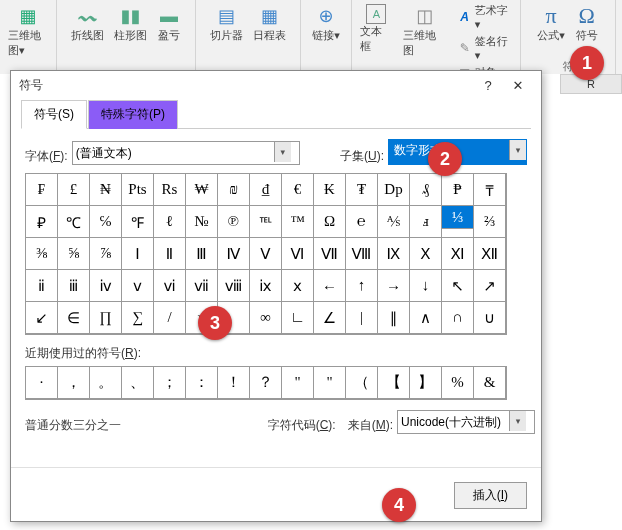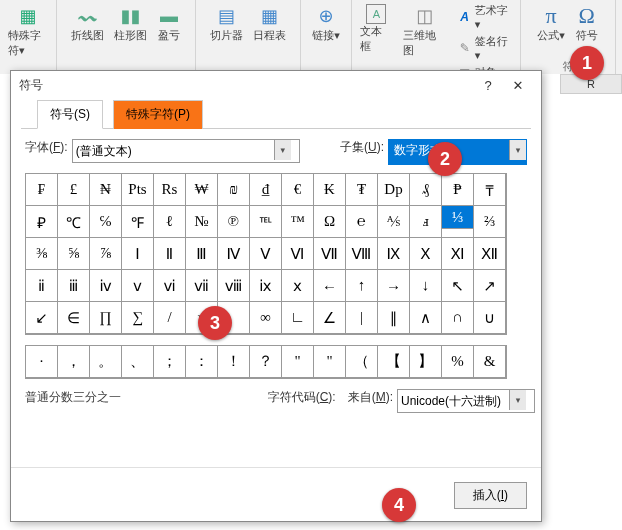--- a/index.html
+++ b/index.html
@@ -10,27 +10,27 @@
 .rbtn .ico{width:24px;height:24px;display:flex;align-items:center;justify-content:center;font-size:18px}
 .rbtn.small{flex-direction:row;gap:3px;font-size:11px;padding:1px 3px}
 .rbtn.small .ico{width:14px;height:14px;font-size:12px}
 .grplabel{font-size:11px;color:#666;margin-top:auto;padding-bottom:2px;text-align:center;width:100%}
 .sheet{position:absolute;top:74px;left:0;right:0;bottom:0;background:#fff}
 .colhdr{position:absolute;top:0;left:560px;width:60px;height:18px;text-align:center;background:#e8e8e8;border:1px solid #ccc;font-size:11px;line-height:18px;color:#333}
 .dialog{position:absolute;left:10px;top:70px;width:530px;height:450px;background:#fff;border:1px solid #888;box-shadow:2px 2px 8px rgba(0,0,0,.3)}
 .titlebar{height:28px;display:flex;align-items:center;padding:0 8px;font-size:12px;color:#333}
 .titlebar .sp{flex:1}
 .titlebar .tbtn{width:30px;height:24px;display:flex;align-items:center;justify-content:center;font-size:13px;cursor:pointer}
-.tabs{display:flex;padding:0 26px;gap:10px}
+.tabs{display:flex;padding:0 10px;gap:1px}
 .tab{padding:5px 12px;border:1px solid #ccc;border-bottom:none;background:#fff;font-size:12px;cursor:pointer;position:relative;top:1px}
 .tab.active{border-bottom:1px solid #fff;z-index:2}
-.tab:not(.active){background:#f97316}
+.tab:not(.active){background:#8b5cf6}
 .tabline{border-bottom:1px solid #ccc;margin:0 10px}
 .body{padding:10px 14px}
-.row{display:flex;align-items:flex-start;gap:4px;margin-bottom:8px}
+.row{display:flex;align-items:flex-end;gap:4px;margin-bottom:8px}
 .lbl{font-size:12px;color:#333;white-space:nowrap}
 .sel{height:22px;border:1px solid #999;font-size:12px;background:#fff;padding:0 3px}
 .selwrap{position:relative;display:inline-block}
 .selwrap .arrow{position:absolute;right:1px;top:1px;width:16px;height:20px;background:#e8e8e8;border-left:1px solid #999;display:flex;align-items:center;justify-content:center;font-size:9px;color:#555;pointer-events:none}
 .subsetbox{height:20px;border:1px solid #0078d7;background:#0078d7;color:#fff;padding:2px 22px 2px 5px;font-size:12px;min-width:110px;display:inline-block}
 .grid{display:grid;grid-template-columns:repeat(15,32px);grid-auto-rows:32px;border:1px solid #999;width:fit-content;margin-bottom:10px}
 .cell{border:1px solid #999;display:flex;align-items:center;justify-content:center;font-size:15px;font-family:"Times New Roman",serif;cursor:pointer;background:#fff;margin:-1px 0 0 -1px}
 .cell.sel{background:#0078d7;color:#fff}
 .recent{display:grid;grid-template-columns:repeat(15,32px);grid-auto-rows:32px;border:1px solid #999;width:fit-content;margin:4px 0 10px}
 .txt{height:20px;border:1px solid #999;font-size:12px;padding:1px 4px;background:#fff}
@@ -39,21 +39,21 @@
 .bubble{position:absolute;width:34px;height:34px;border-radius:50%;background:#d73838;color:#fff;font-weight:bold;font-size:18px;display:flex;align-items:center;justify-content:center;box-shadow:0 1px 3px rgba(0,0,0,.4);z-index:10}
 u.ak{text-decoration:underline}
 </style>
 </head>
 <body>
 
 <div class="ribbon">
   <div class="rgroup" style="width:48px">
     <div class="rbtn">
         <span class="ico" style="color:#2a7">▦</span>
-        <span>特殊字符▾</span>
+        <span>三维地图▾</span>
       </div>
   </div>
   <div class="rgroup" style="width:130px">
     <div class="rrow">
       <div class="rbtn">
           <span class="ico" style="color:#5a8">〰</span>
           <span>折线图</span>
         </div>
       <div class="rbtn">
           <span class="ico" style="color:#5a8">▮▮</span>
@@ -226,20 +226,21 @@
         <div class="cell">∞</div>
         <div class="cell">∟</div>
         <div class="cell">∠</div>
         <div class="cell">|</div>
         <div class="cell">∥</div>
         <div class="cell">∧</div>
         <div class="cell">∩</div>
         <div class="cell">∪</div>
       </div>
 
+    <div class="lbl">近期使用过的符号(<u class="ak">R</u>):</div>
     <div class="recent" id="recentgrid">
         <div class="cell">·</div>
         <div class="cell">，</div>
         <div class="cell">。</div>
         <div class="cell">、</div>
         <div class="cell">；</div>
         <div class="cell">：</div>
         <div class="cell">！</div>
         <div class="cell">？</div>
         <div class="cell">"</div>

